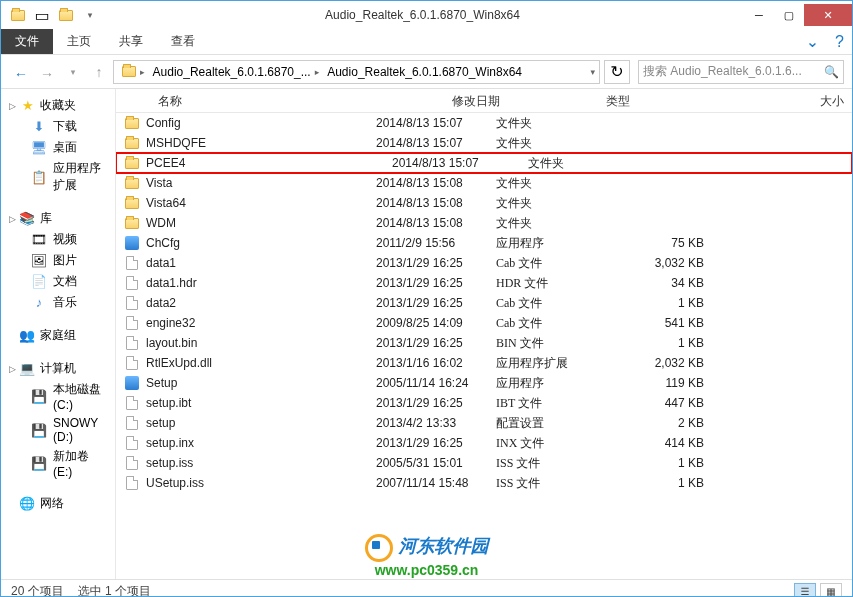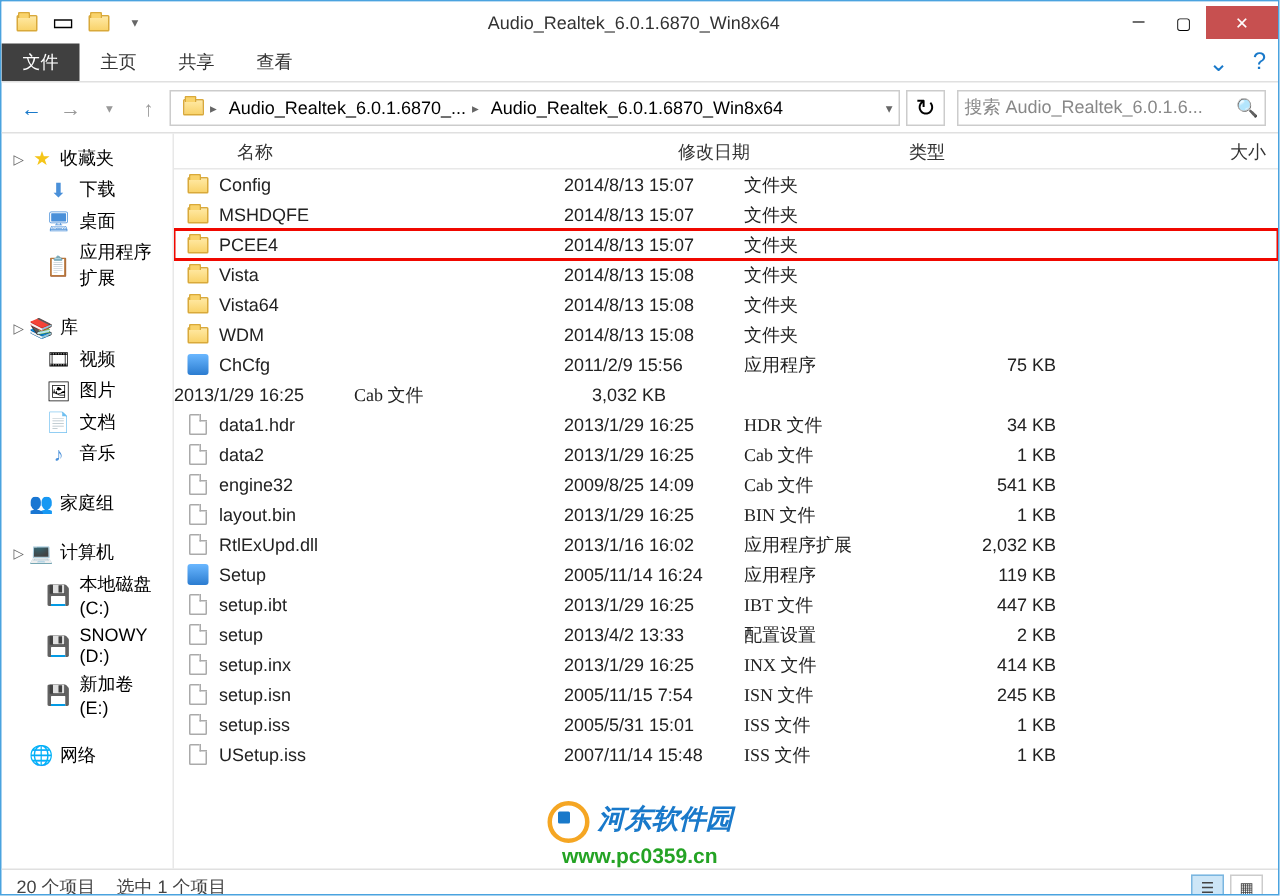--- a/index.html
+++ b/index.html
@@ -36,21 +36,21 @@
 .sidebar .ic { width: 16px; height: 16px; display: inline-flex; align-items: center; justify-content: center; font-size: 13px; }
 .filelist { flex: 1; display: flex; flex-direction: column; }
 .colheader { display: flex; height: 24px; border-bottom: 1px solid #e8e8e8; font-size: 12px; color: #333; }
 .colheader div { padding: 4px 8px; margin-left: 34px; }
 .col-name { width: 260px; }
 .col-date { width: 120px; }
 .col-type { width: 120px; }
 .col-size { width: 100px; text-align: right; }
 .rows { flex: 1; overflow: hidden; }
 .row { display: flex; height: 20px; align-items: center; font-size: 12px; color: #222; }
-.row.highlight { outline: 2px solid #f00800; outline-offset: -1px; }
+.row.highlight { outline: 2px solid #f00800; outline-offset: -1px; gap: 16px; }
 .row .c-name { width: 260px; padding-left: 8px; display: flex; align-items: center; gap: 6px; }
 .row .c-date { width: 120px; }
 .row .c-type { width: 120px; font-family: Liberation Serif, serif; }
 .row .c-size { width: 100px; text-align: right; padding-right: 12px; }
 .fic { width: 16px; height: 14px; display: inline-flex; align-items: center; justify-content: center; }
 .folder-ic { width: 14px; height: 11px; background: linear-gradient(#ffe9a4, #f9d36b); border: 1px solid #d9a93a; border-radius: 1px; position: relative; }
 .folder-ic::before { content: ""; position: absolute; top: -3px; left: 0; width: 6px; height: 3px; background: #f9d36b; border: 1px solid #d9a93a; border-bottom: none; border-radius: 1px 1px 0 0; }
 .file-ic { width: 12px; height: 14px; background: #fff; border: 1px solid #aaa; border-radius: 1px; position: relative; }
 .file-ic::after { content: ""; position: absolute; top: -1px; right: -1px; width: 4px; height: 4px; background: #fff; border-left: 1px solid #aaa; border-bottom: 1px solid #aaa; }
 .exe-ic { width: 14px; height: 14px; background: linear-gradient(#6ab7ff,#2b7cd0); border-radius: 2px; }
@@ -281,20 +281,26 @@
             <span class="fic">
               <span class="exe-ic"></span>
             </span>
             <span>ChCfg</span>
           </div>
           <div class="c-date">2011/2/9 15:56</div>
           <div class="c-type">应用程序</div>
           <div class="c-size">75 KB</div>
         </div>
         <div class="row">
+          <div class="c-name">
+            <span class="fic">
+              <span class="file-ic"></span>
+            </span>
+            <span>data1</span>
+          </div>
           <div class="c-date">2013/1/29 16:25</div>
           <div class="c-type">Cab 文件</div>
           <div class="c-size">3,032 KB</div>
         </div>
         <div class="row">
           <div class="c-name">
             <span class="fic">
               <span class="file-ic"></span>
             </span>
             <span>data1.hdr</span>
@@ -383,31 +389,20 @@
         <div class="row">
           <div class="c-name">
             <span class="fic">
               <span class="file-ic"></span>
             </span>
             <span>setup.inx</span>
           </div>
           <div class="c-date">2013/1/29 16:25</div>
           <div class="c-type">INX 文件</div>
           <div class="c-size">414 KB</div>
-        </div>
-        <div class="row">
-          <div class="c-name">
-            <span class="fic">
-              <span class="file-ic"></span>
-            </span>
-            <span>setup.isn</span>
-          </div>
-          <div class="c-date">2005/11/15 7:54</div>
-          <div class="c-type">ISN 文件</div>
-          <div class="c-size">245 KB</div>
         </div>
         <div class="row">
           <div class="c-name">
             <span class="fic">
               <span class="file-ic"></span>
             </span>
             <span>setup.iss</span>
           </div>
           <div class="c-date">2005/5/31 15:01</div>
           <div class="c-type">ISS 文件</div>

